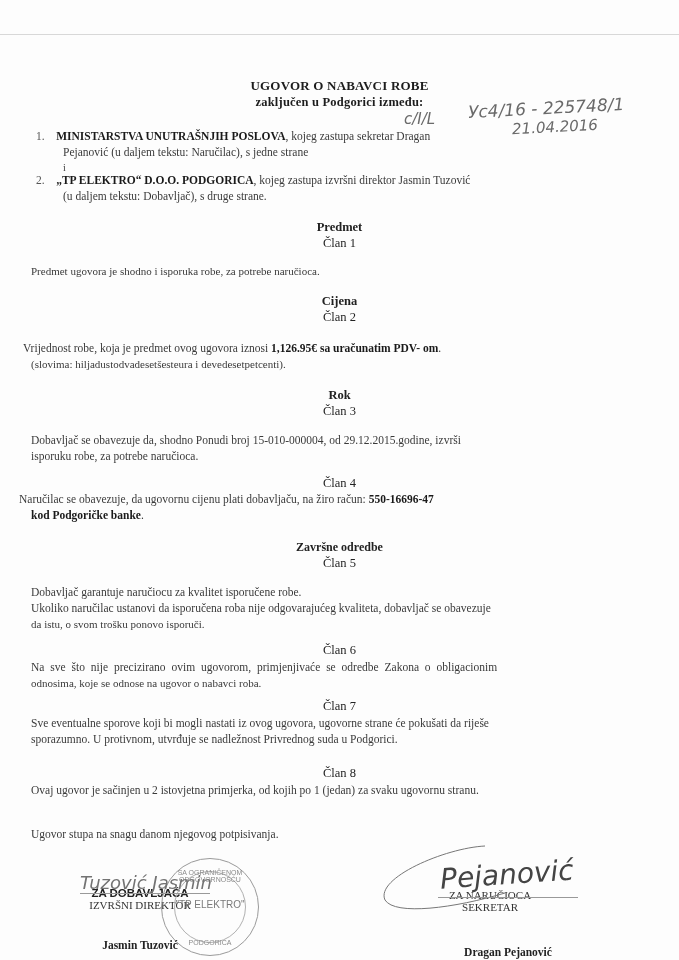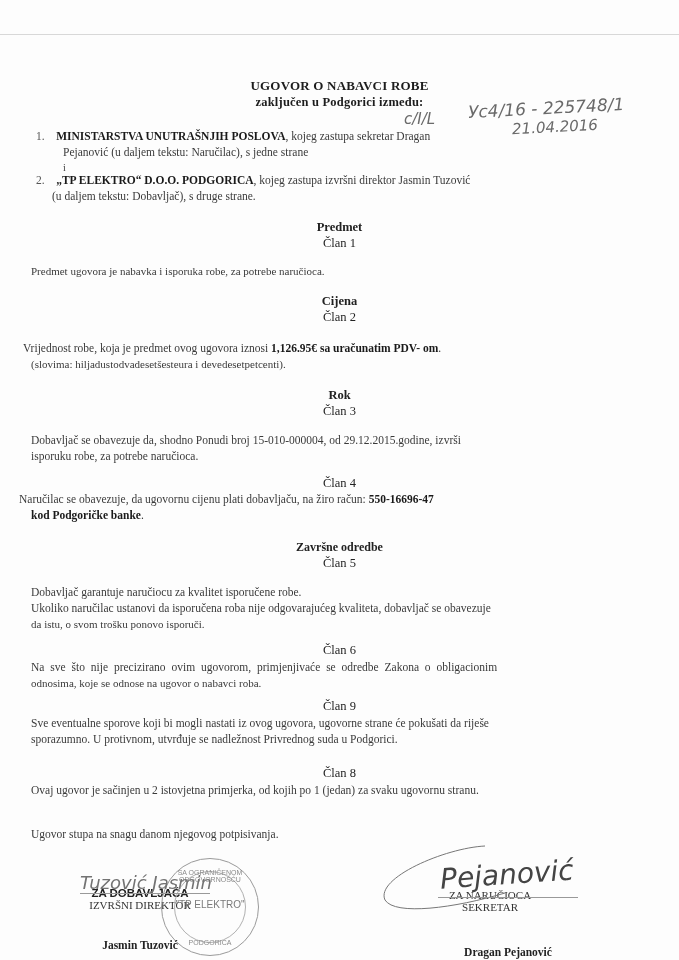--- a/index.html
+++ b/index.html
@@ -49,25 +49,25 @@
   <div class="abs para" style="left:36px; top:128px;">
     <span class="party-num">1.</span>&nbsp;&nbsp;&nbsp;
     <b>MINISTARSTVA UNUTRAŠNJIH POSLOVA</b><span>, kojeg zastupa sekretar Dragan</span>
   </div>
   <div class="abs para" style="left:63px; top:144px;">Pejanović  (u daljem tekstu: Naručilac), s jedne strane</div>
   <div class="abs para" style="left:63px; top:159px; font-size:10px;">i</div>
   <div class="abs para" style="left:36px; top:172px;">
     <span class="party-num">2.</span>&nbsp;&nbsp;&nbsp;
     <b>„TP ELEKTRO“ D.O.O. PODGORICA</b><span>, kojeg  zastupa izvršni direktor  Jasmin Tuzović</span>
   </div>
-  <div class="abs para" style="left:52px; top:188px;">(u daljem tekstu: Dobavljač), s druge strane.</div>
+  <div class="abs para" style="left:63px; top:188px;">(u daljem tekstu: Dobavljač), s druge strane.</div>
 
   <div class="abs heading bold" style="top:220px;">Predmet</div>
   <div class="abs heading" style="top:236px;">Član 1</div>
-  <div class="abs para" style="left:31px; top:263px; font-size:11px;">Predmet ugovora je nabavka i isporuka robe, za potrebe naručioca.</div>
+  <div class="abs para" style="left:31px; top:263px; font-size:11px;">Predmet ugovora je shodno i isporuka robe, za potrebe naručioca.</div>
 
   <div class="abs heading bold" style="top:294px;">Cijena</div>
   <div class="abs heading" style="top:310px;">Član 2</div>
   <div class="abs para" style="left:23px; top:340px;">
     <span>Vrijednost robe, koja je predmet ovog ugovora  iznosi  </span><b>1,126.95€ sa uračunatim PDV- om</b><span>.</span>
   </div>
   <div class="abs para" style="left:31px; top:356px; font-size:11px;">(slovima: hiljadustodvadesetšesteura i devedesetpetcenti).</div>
 
   <div class="abs heading bold" style="top:388px;">Rok</div>
   <div class="abs heading" style="top:404px;">Član 3</div>
@@ -85,21 +85,21 @@
   <div class="abs heading bold" style="top:540px; font-size:12px;">Završne odredbe</div>
   <div class="abs heading" style="top:556px;">Član 5</div>
   <div class="abs para" style="left:31px; top:584px;">Dobavljač garantuje naručiocu za kvalitet isporučene robe.</div>
   <div class="abs para" style="left:31px; top:600px;">Ukoliko naručilac ustanovi da isporučena roba nije odgovarajućeg kvaliteta, dobavljač se obavezuje</div>
   <div class="abs para" style="left:31px; top:616px; font-size:11px;">da istu, o svom trošku ponovo isporuči.</div>
 
   <div class="abs heading" style="top:643px;">Član 6</div>
   <div class="abs para" style="left:31px; top:675px; font-size:11px;">odnosima, koje se odnose na ugovor o nabavci roba.</div>
   <div class="abs para" style="left:31px; top:659px; word-spacing:3px;">Na sve što nije precizirano ovim ugovorom, primjenjivaće se odredbe Zakona o obligacionim</div>
 
-  <div class="abs heading" style="top:699px;">Član 9</div>
+  <div class="abs heading" style="top:699px;">Član 7</div>
   <div class="abs para" style="left:31px; top:715px;">Sve eventualne sporove koji bi mogli  nastati iz ovog ugovora, ugovorne strane će pokušati da riješe</div>
   <div class="abs para" style="left:31px; top:731px;">sporazumno. U protivnom, utvrđuje se nadležnost Privrednog suda u Podgorici.</div>
 
   <div class="abs heading" style="top:766px;">Član 8</div>
   <div class="abs para" style="left:31px; top:782px;">Ovaj ugovor je sačinjen u 2 istovjetna primjerka, od kojih po 1 (jedan) za svaku ugovornu stranu.</div>
   <div class="abs para" style="left:31px; top:826px;">Ugovor stupa  na snagu danom njegovog potpisivanja.</div>
 
   <div class="abs sig-block" style="left:70px; top:843px; width:140px;">
     <div class="bold">ZA DOBAVLJAČA</div>
     <div>IZVRŠNI DIREKTOR</div>

